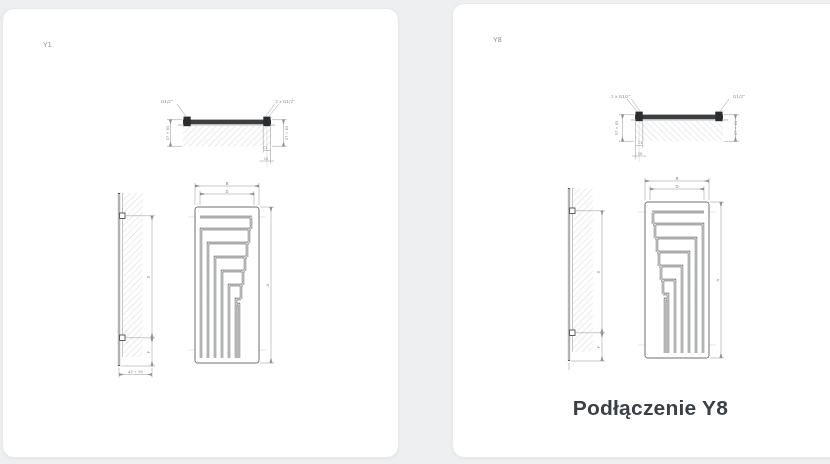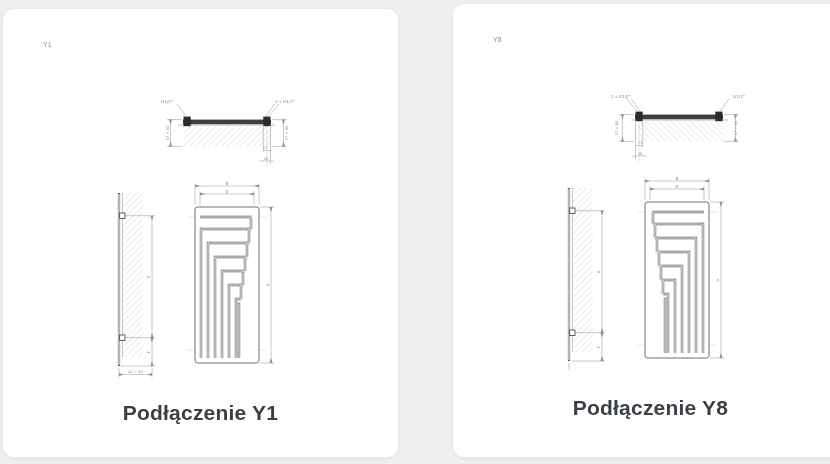--- a/index.html
+++ b/index.html
@@ -119,21 +119,20 @@
       <line x1="15" y1="17" x2="69" y2="17" marker-start="url(#arr)" marker-end="url(#arr)"></line>
       <line x1="75" y1="30" x2="89" y2="30"></line>
       <line x1="75" y1="186" x2="89" y2="186"></line>
       <line x1="86" y1="30" x2="86" y2="186" marker-start="url(#arr)" marker-end="url(#arr)"></line>
     </g>
     <text x="42" y="7.5" font-size="4" text-anchor="middle">B</text>
     <text x="42" y="15.5" font-size="4" text-anchor="middle">D</text>
     <text x="84.3" y="108" font-size="4" text-anchor="middle" transform="rotate(-90 84.3 108)">A</text>
   </svg>
 
-  <div class="caption">Podłączenie Y1</div>
 </div>
 
 <div class="card y8">
   <div class="code">Y8</div>
 
   <svg class="tv" width="150" height="80" viewBox="0 0 150 80">
     <g transform="translate(150,0) scale(-1,1)">
       <g>
         <line x1="25" y1="32" x2="122" y2="32" stroke="#9a9da0" stroke-width="0.7"></line>
         <rect x="30" y="32.4" width="88" height="21" fill="url(#hatch)"></rect>

